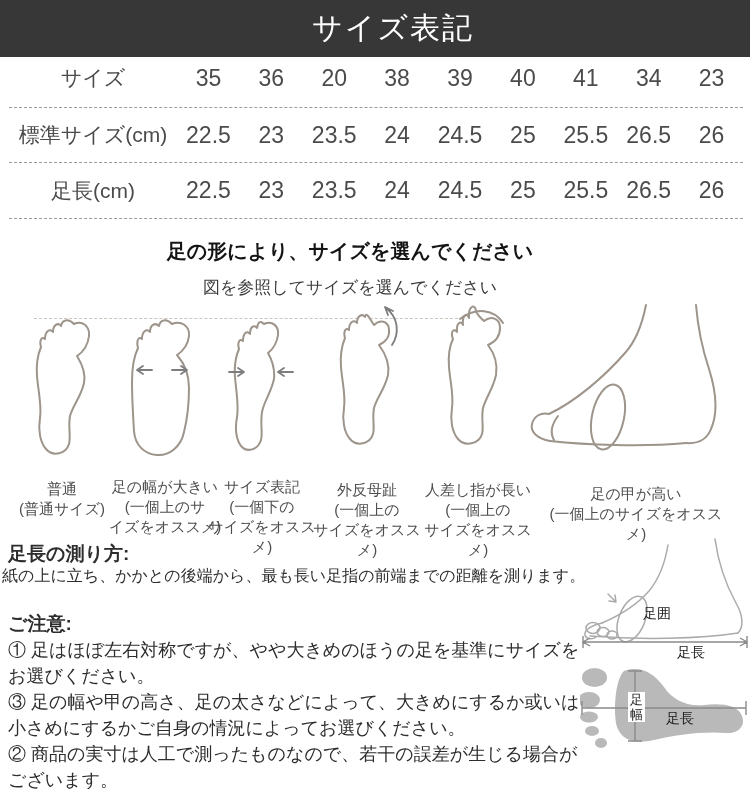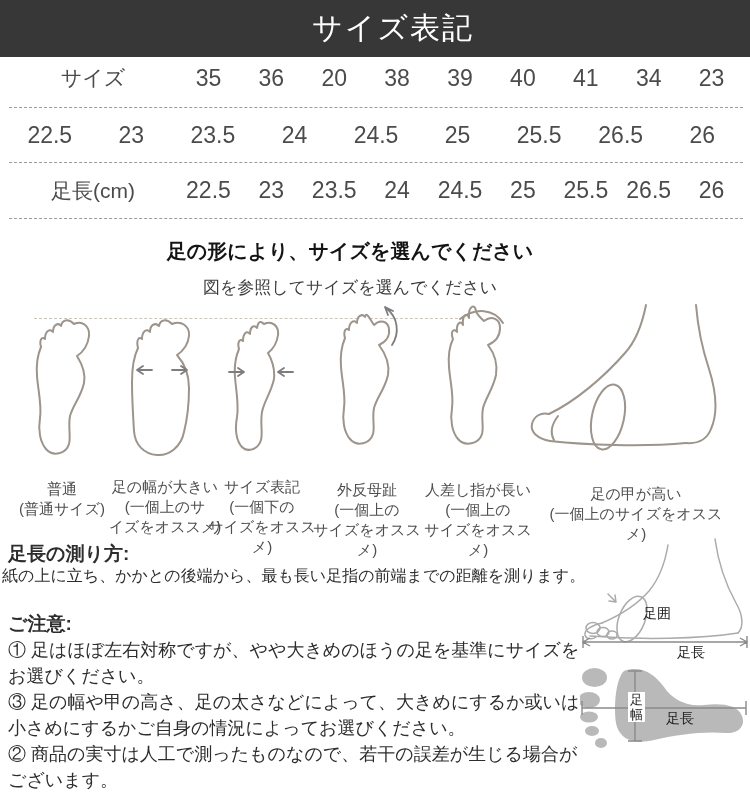--- a/index.html
+++ b/index.html
@@ -73,20 +73,21 @@
       <div class="val">36</div>
       <div class="val">20</div>
       <div class="val">38</div>
       <div class="val">39</div>
       <div class="val">40</div>
       <div class="val">41</div>
       <div class="val">34</div>
       <div class="val">23</div>
     </div>
     <div class="srow r2">
+      <div class="lbl">標準サイズ(cm)</div>
       <div class="val">22.5</div>
       <div class="val">23</div>
       <div class="val">23.5</div>
       <div class="val">24</div>
       <div class="val">24.5</div>
       <div class="val">25</div>
       <div class="val">25.5</div>
       <div class="val">26.5</div>
       <div class="val">26</div>
     </div>

